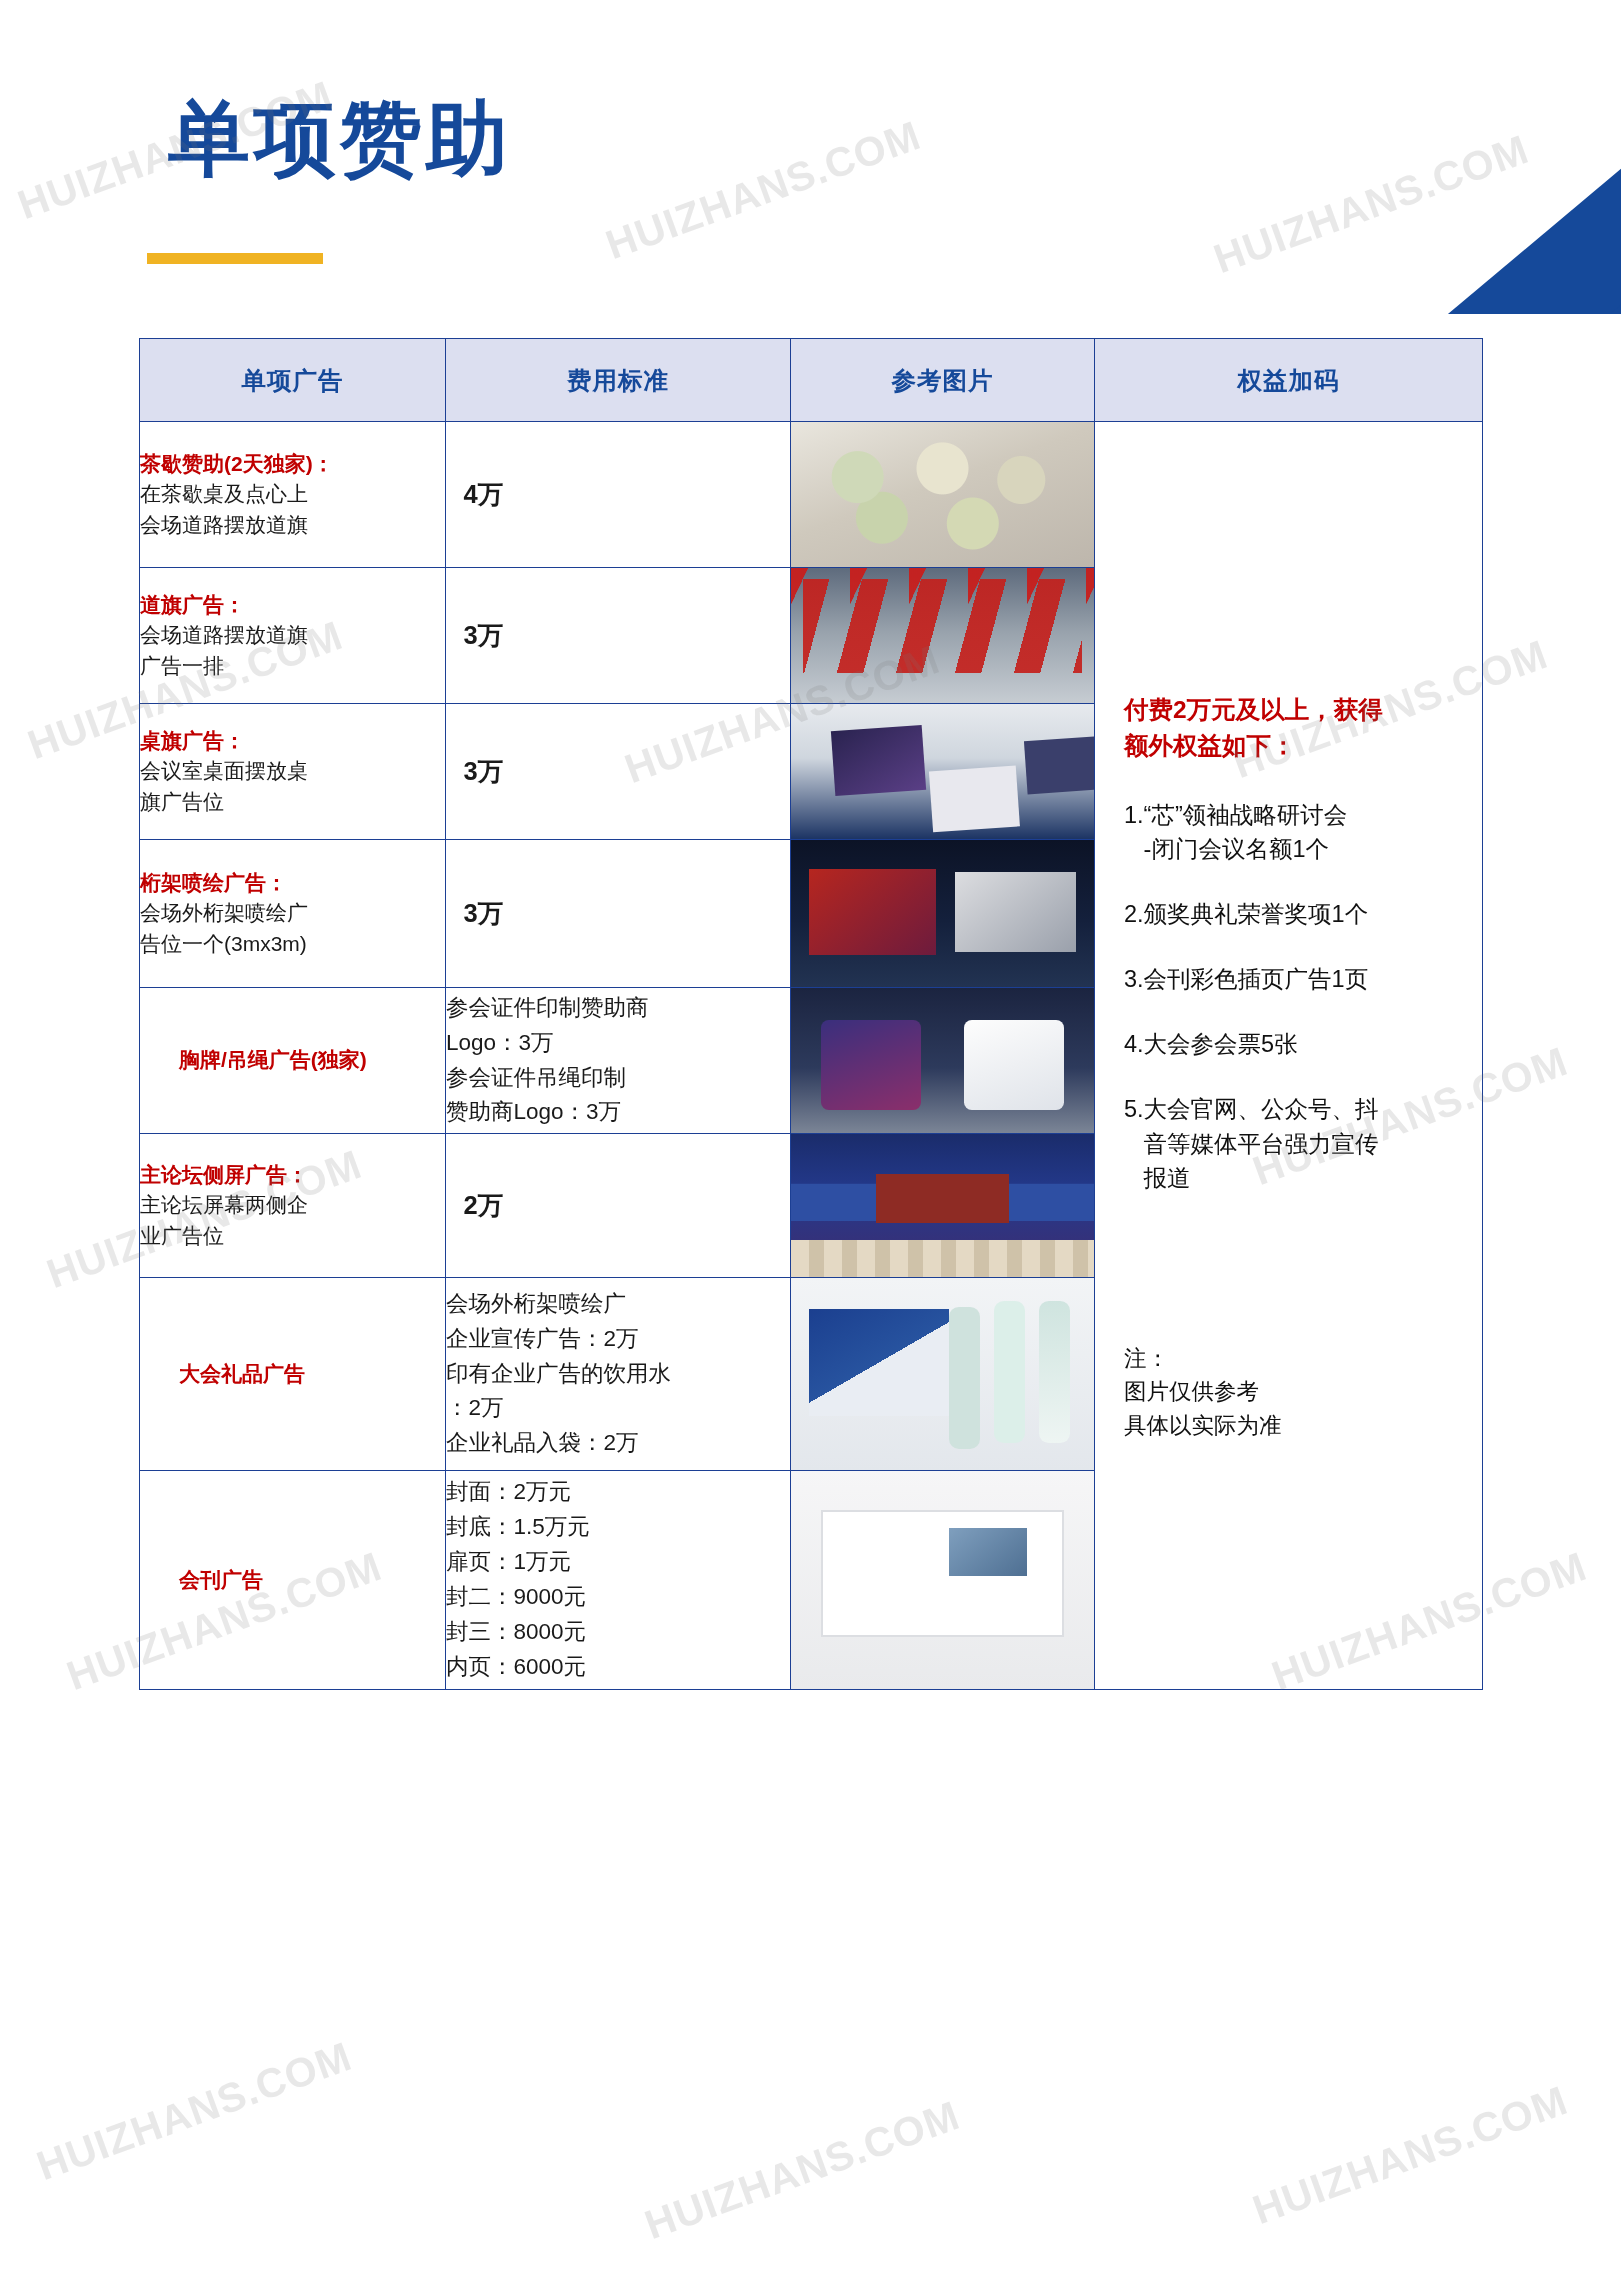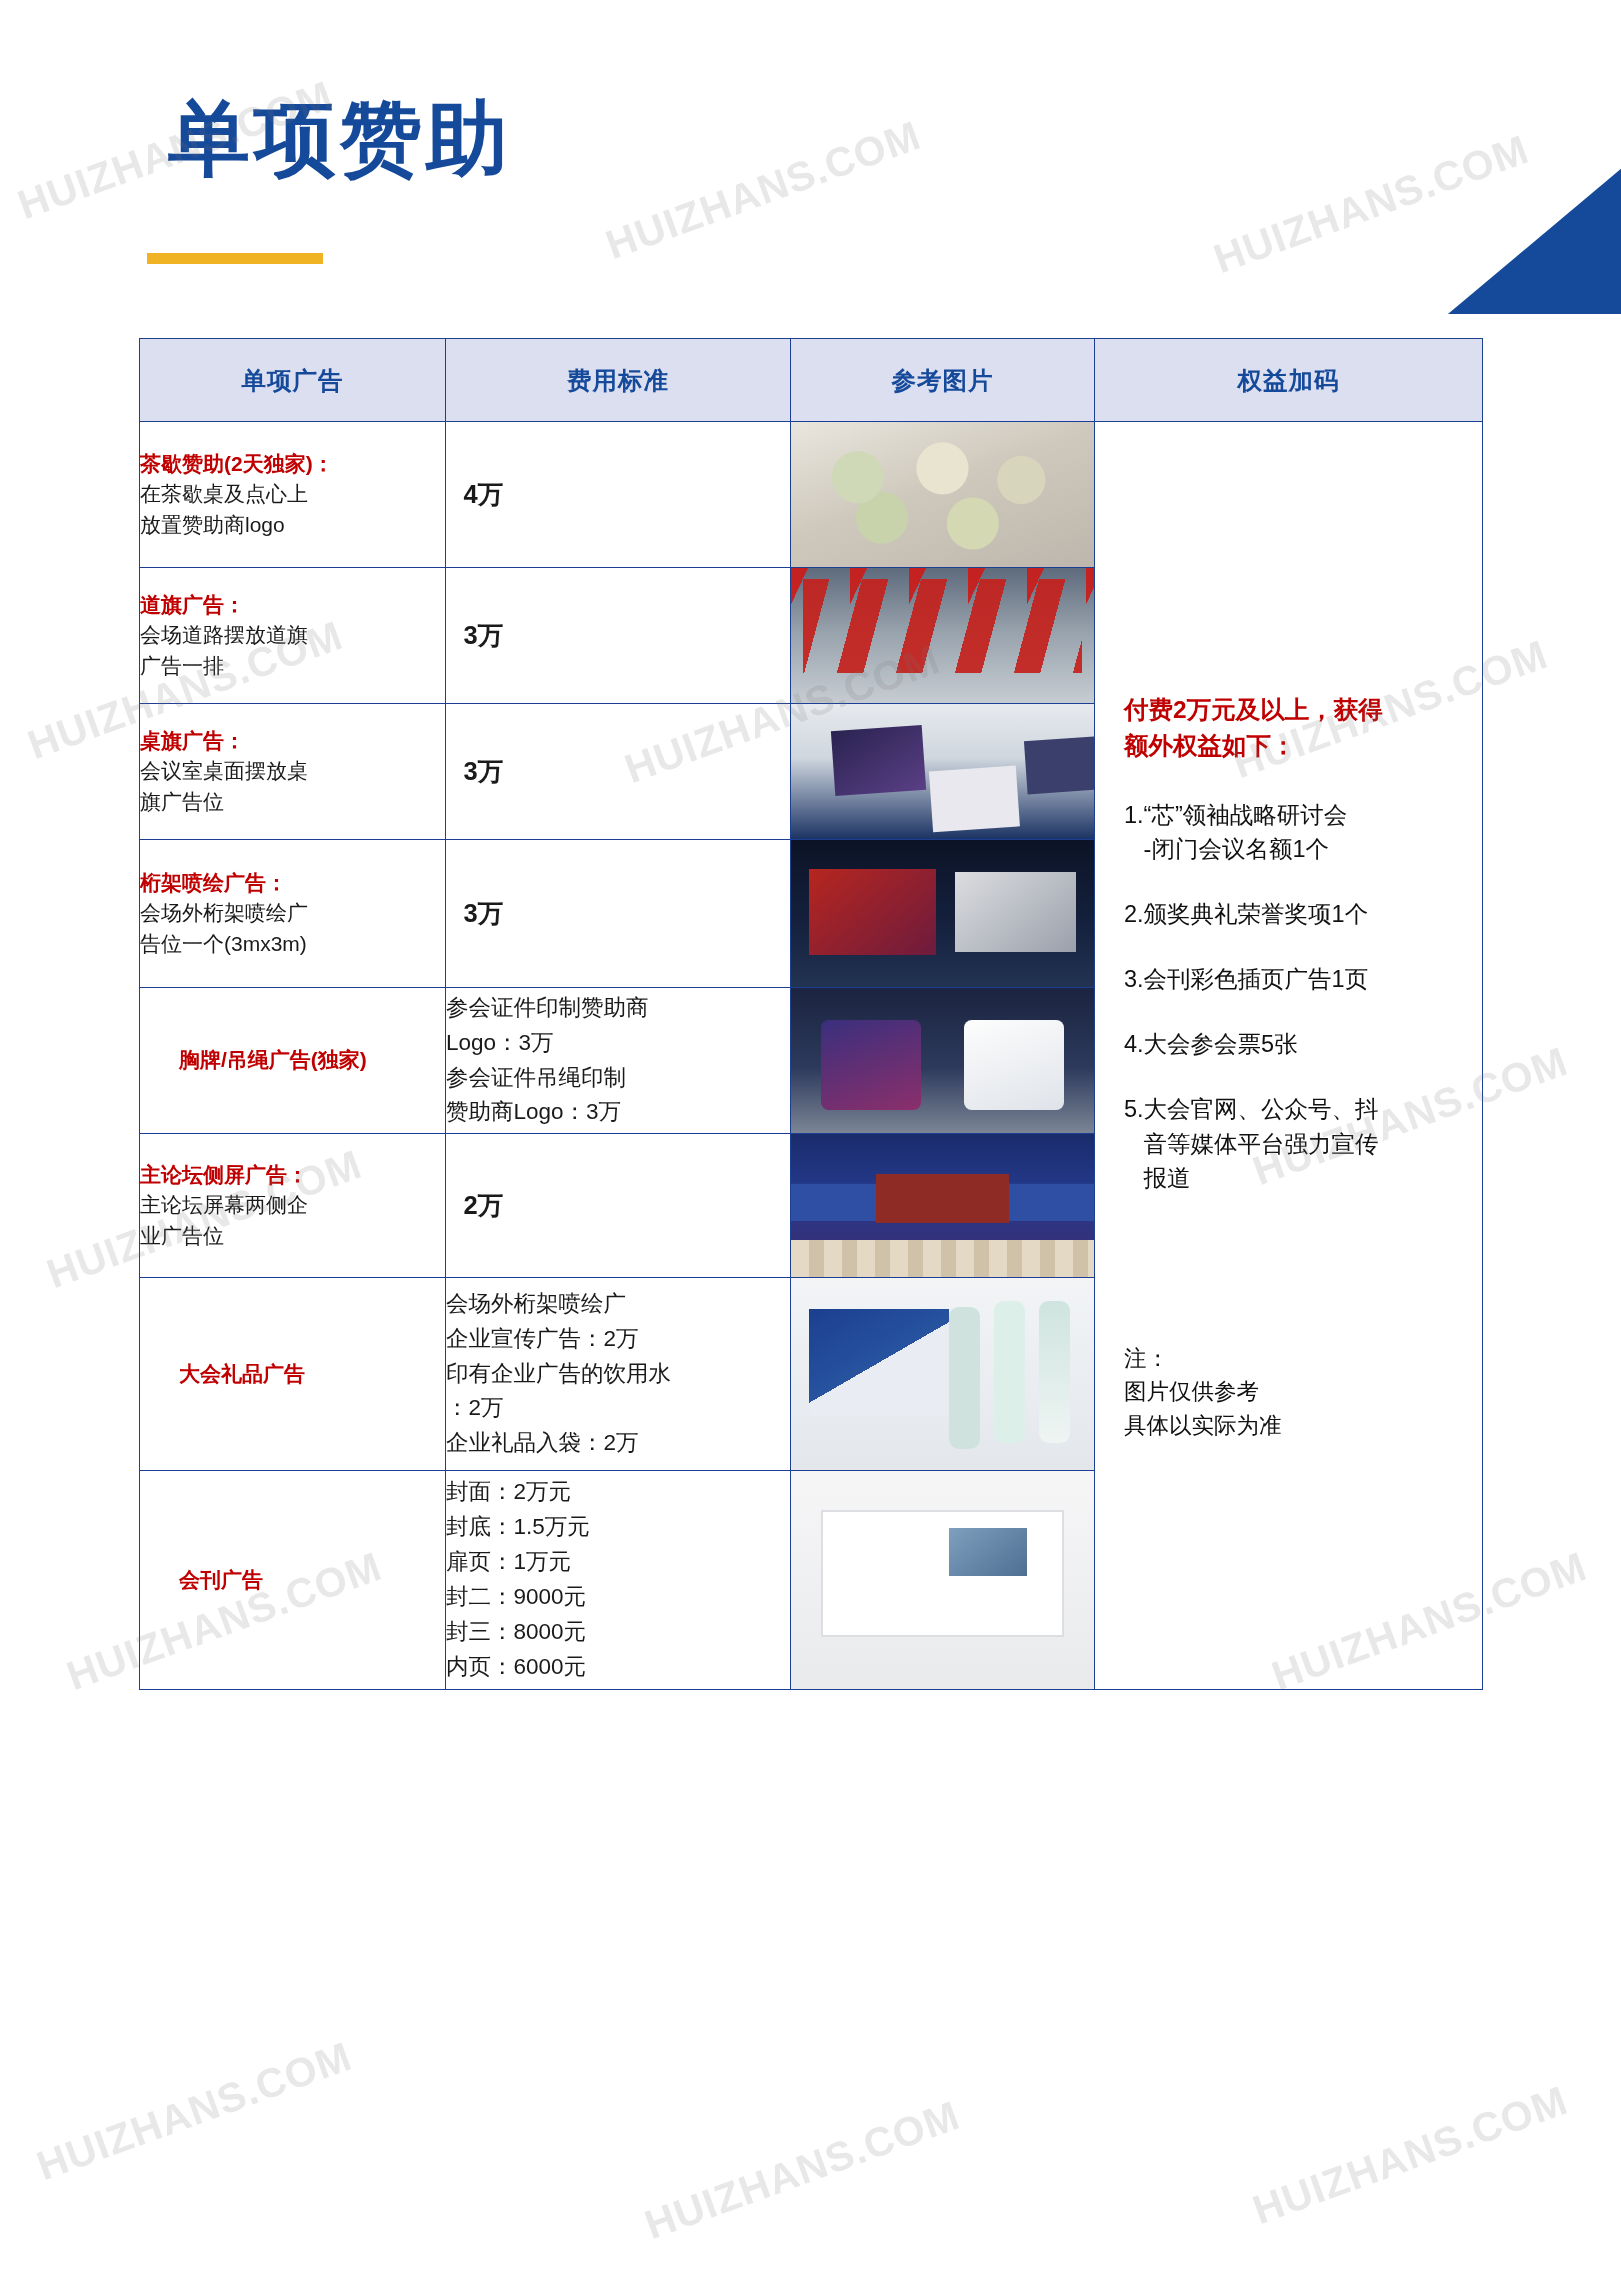--- a/index.html
+++ b/index.html
@@ -377,21 +377,21 @@
         <th>参考图片</th>
         <th>权益加码</th>
       </tr>
     </thead>
     <tbody>
 
       <tr>
         <td class="item-cell">
           <span class="item-title">茶歇赞助(2天独家)：</span>
           <span class="item-desc" style="white-space:pre-line">在茶歇桌及点心上
-放置赞助商logo</span>
+会场道路摆放道旗</span>
         </td>
         <td class="price-cell single">4万</td>
         <td class="pic-cell">
           <div class="photo ph-dessert" style="height:145px"></div>
         </td>
         <td class="bonus-cell" rowspan="8">
           <div class="bonus-inner">
             <div class="bonus-head" style="white-space:pre-line">付费2万元及以上，获得
 额外权益如下：</div>
             <div class="bonus-list">

